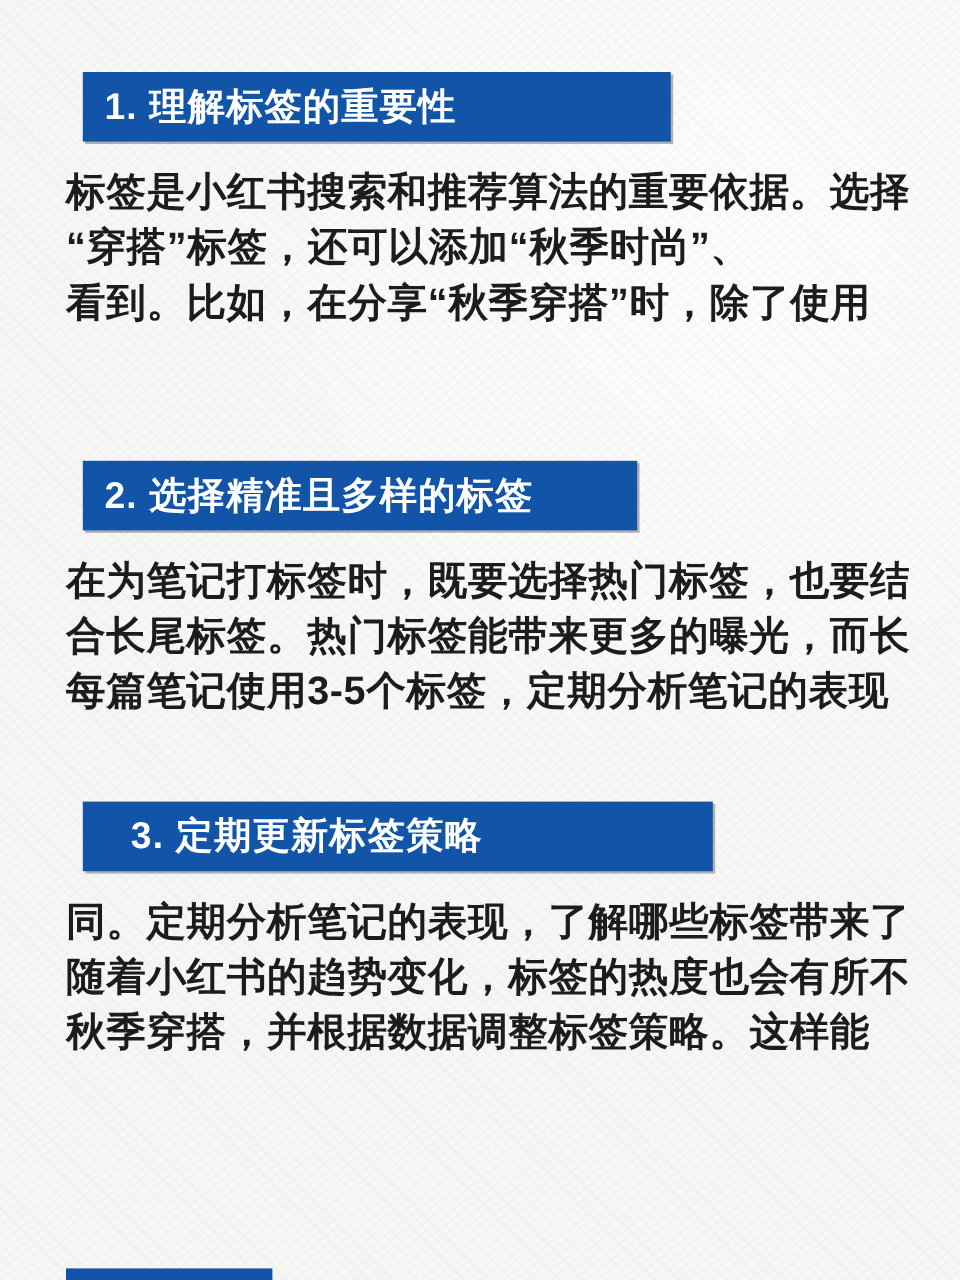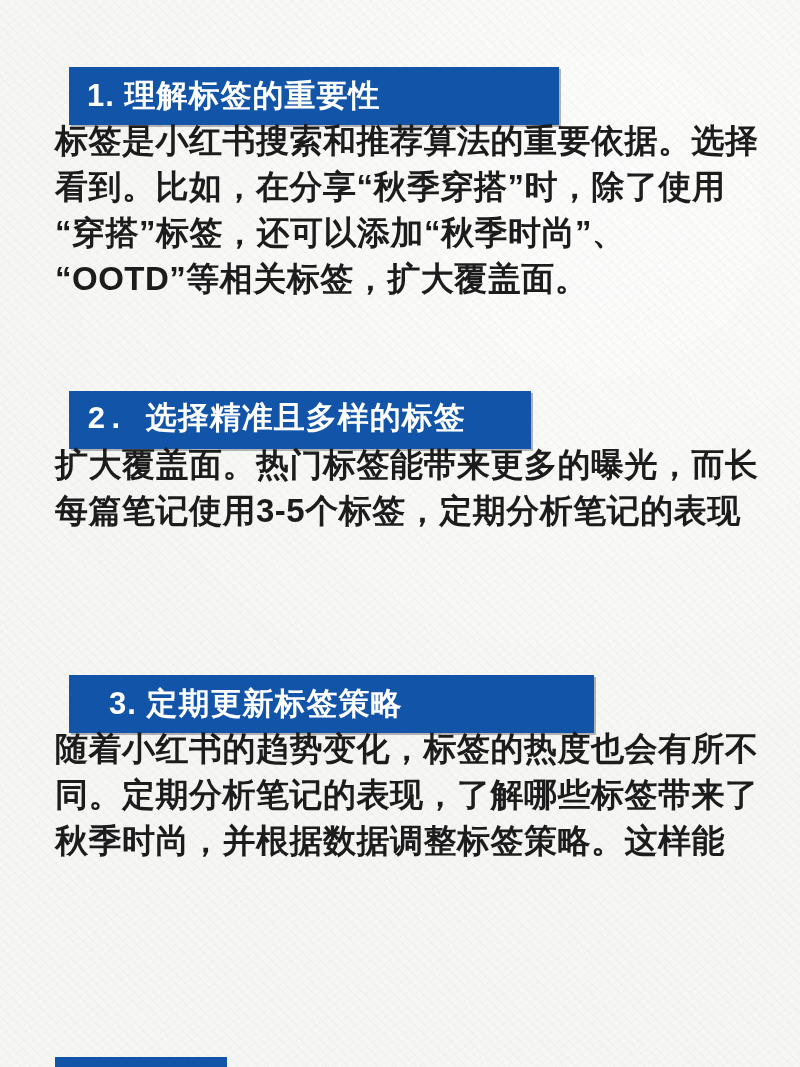--- a/index.html
+++ b/index.html
@@ -24,21 +24,21 @@
     position: absolute;
     left: 55px;
     right: 55px;
   }
   .section-1 { top: 74px; }
   .section-2 { top: 398px; }
   .section-3 { top: 682px; }
 
   .heading-row {
     display: flex;
-    align-items: center;
+    align-items: flex-end;
     height: 44px;
   }
   .accent {
     width: 8px;
     background: #0d3e7f;
     margin-right: 6px;
     flex: none;
   }
   .bar {
     background: #1254a8;
@@ -47,24 +47,25 @@
     font-size: 31px;
     font-weight: 700;
     line-height: 58px;
     padding-left: 18px;
     box-sizing: border-box;
     flex: none;
     letter-spacing: 1px;
     white-space: nowrap;
   }
   .bar-1 { width: 490px; }
-  .bar-2 { width: 462px; font-family: Liberation Mono, monospace; }
+  .bar-2 { width: 462px; }
   .bar-3 { width: 525px; padding-left: 40px; }
 
   .body {
+    margin-top: 19px;
     color: #1c1c1c;
     font-size: 33px;
     font-weight: 700;
     line-height: 46px;
     letter-spacing: 0.5px;
   }
   .body .line {
     white-space: nowrap;
   }
 
@@ -82,44 +83,44 @@
 
 <div class="page">
 
   <section class="section section-1">
     <div class="heading-row">
       <div class="accent"></div>
       <div class="bar bar-1">1. 理解标签的重要性</div>
     </div>
     <div class="body">
       <div class="line">标签是小红书搜索和推荐算法的重要依据。选择</div>
+      <div class="line">“穿搭”标签，还可以添加“秋季时尚”、</div>
       <div class="line">看到。比如，在分享“秋季穿搭”时，除了使用</div>
-      <div class="line">“穿搭”标签，还可以添加“秋季时尚”、</div>
-      <div class="line">“OOTD”等相关标签，扩大覆盖面。</div>
     </div>
   </section>
 
   <section class="section section-2">
     <div class="heading-row">
       <div class="accent"></div>
       <div class="bar bar-2">2. 选择精准且多样的标签</div>
     </div>
     <div class="body">
-      <div class="line">扩大覆盖面。热门标签能带来更多的曝光，而长</div>
+      <div class="line">在为笔记打标签时，既要选择热门标签，也要结</div>
+      <div class="line">合长尾标签。热门标签能带来更多的曝光，而长</div>
       <div class="line">每篇笔记使用3-5个标签，定期分析笔记的表现</div>
     </div>
   </section>
 
   <section class="section section-3">
     <div class="heading-row">
       <div class="accent"></div>
       <div class="bar bar-3">3. 定期更新标签策略</div>
     </div>
     <div class="body">
+      <div class="line">同。定期分析笔记的表现，了解哪些标签带来了</div>
       <div class="line">随着小红书的趋势变化，标签的热度也会有所不</div>
-      <div class="line">同。定期分析笔记的表现，了解哪些标签带来了</div>
-      <div class="line">秋季时尚，并根据数据调整标签策略。这样能</div>
+      <div class="line">秋季穿搭，并根据数据调整标签策略。这样能</div>
     </div>
   </section>
 
   <div class="partial-bar"></div>
 
 </div>
 
 </body></html>

